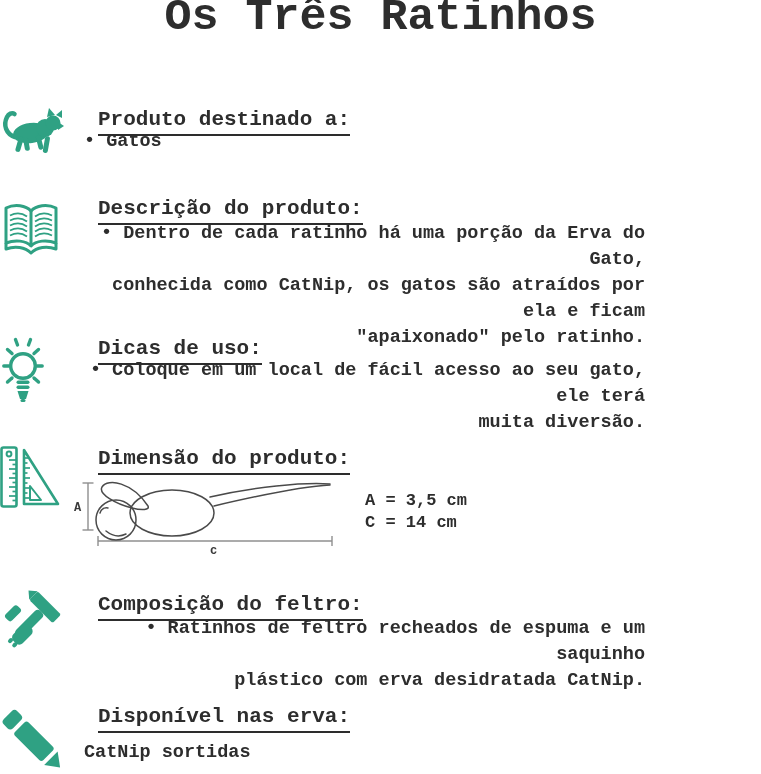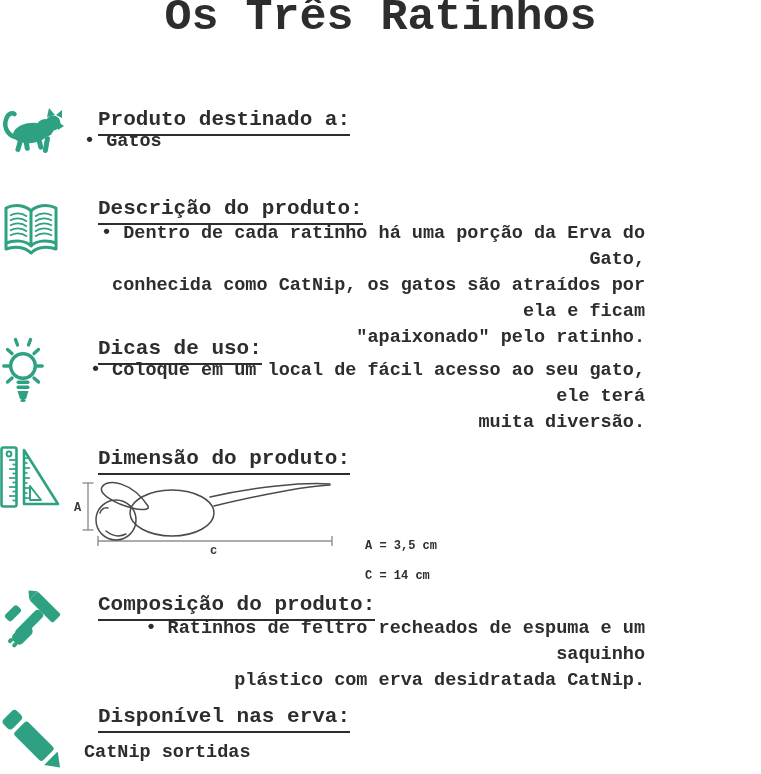--- a/index.html
+++ b/index.html
@@ -16,21 +16,21 @@
   .heading{
     font-size:21px;line-height:24px;white-space:nowrap;
   }
   .heading span{
     display:inline-block;border-bottom:2px solid #2d2d2d;padding-bottom:2px;margin-left:14px;
   }
   .body-text{
     font-size:18.5px;line-height:26px;white-space:pre-line;text-align:right;
   }
   .dim-text{
-    font-size:12px;line-height:30px;white-space:pre-line;margin-top:41px;
+    font-size:17px;line-height:22px;white-space:pre-line;
   }
   section{display:contents;}
   svg{display:block;}
   svg text{
     font-family:"Liberation Mono","DejaVu Sans Mono",monospace;
     font-weight:700;fill:#3a3a3a;
   }
 </style>
 </head>
 <body>
@@ -193,21 +193,21 @@
           <rect x="8" y="38" width="22" height="13" rx="5"></rect>
           <rect x="3.5" y="38.5" width="5.5" height="4" rx="2"></rect>
           <rect x="3.5" y="44.5" width="5.5" height="4" rx="2"></rect>
         </g>
         <g transform="rotate(45 10 24)">
           <rect x="5" y="15" width="9" height="17" rx="3"></rect>
         </g>
       </g>
     </svg>
     <div class="abs heading" style="left:84px;top:593px">
-      <span>Composição do produto:</span>
+      <span>Composição do feltro:</span>
     </div>
     <div class="abs body-text" style="left:84px;top:616px">• Ratinhos de feltro recheados de espuma e um saquinho
 plástico com erva desidratada CatNip.</div>
   </section>
 
   
   <section>
     <svg class="abs" style="left:0;top:696px" width="66" height="78" viewBox="0 0 66 78">
       <g fill="#2FA183" transform="translate(2,8) rotate(-45 33 39)">
         <rect x="24" y="0" width="19" height="13" rx="4"></rect>

